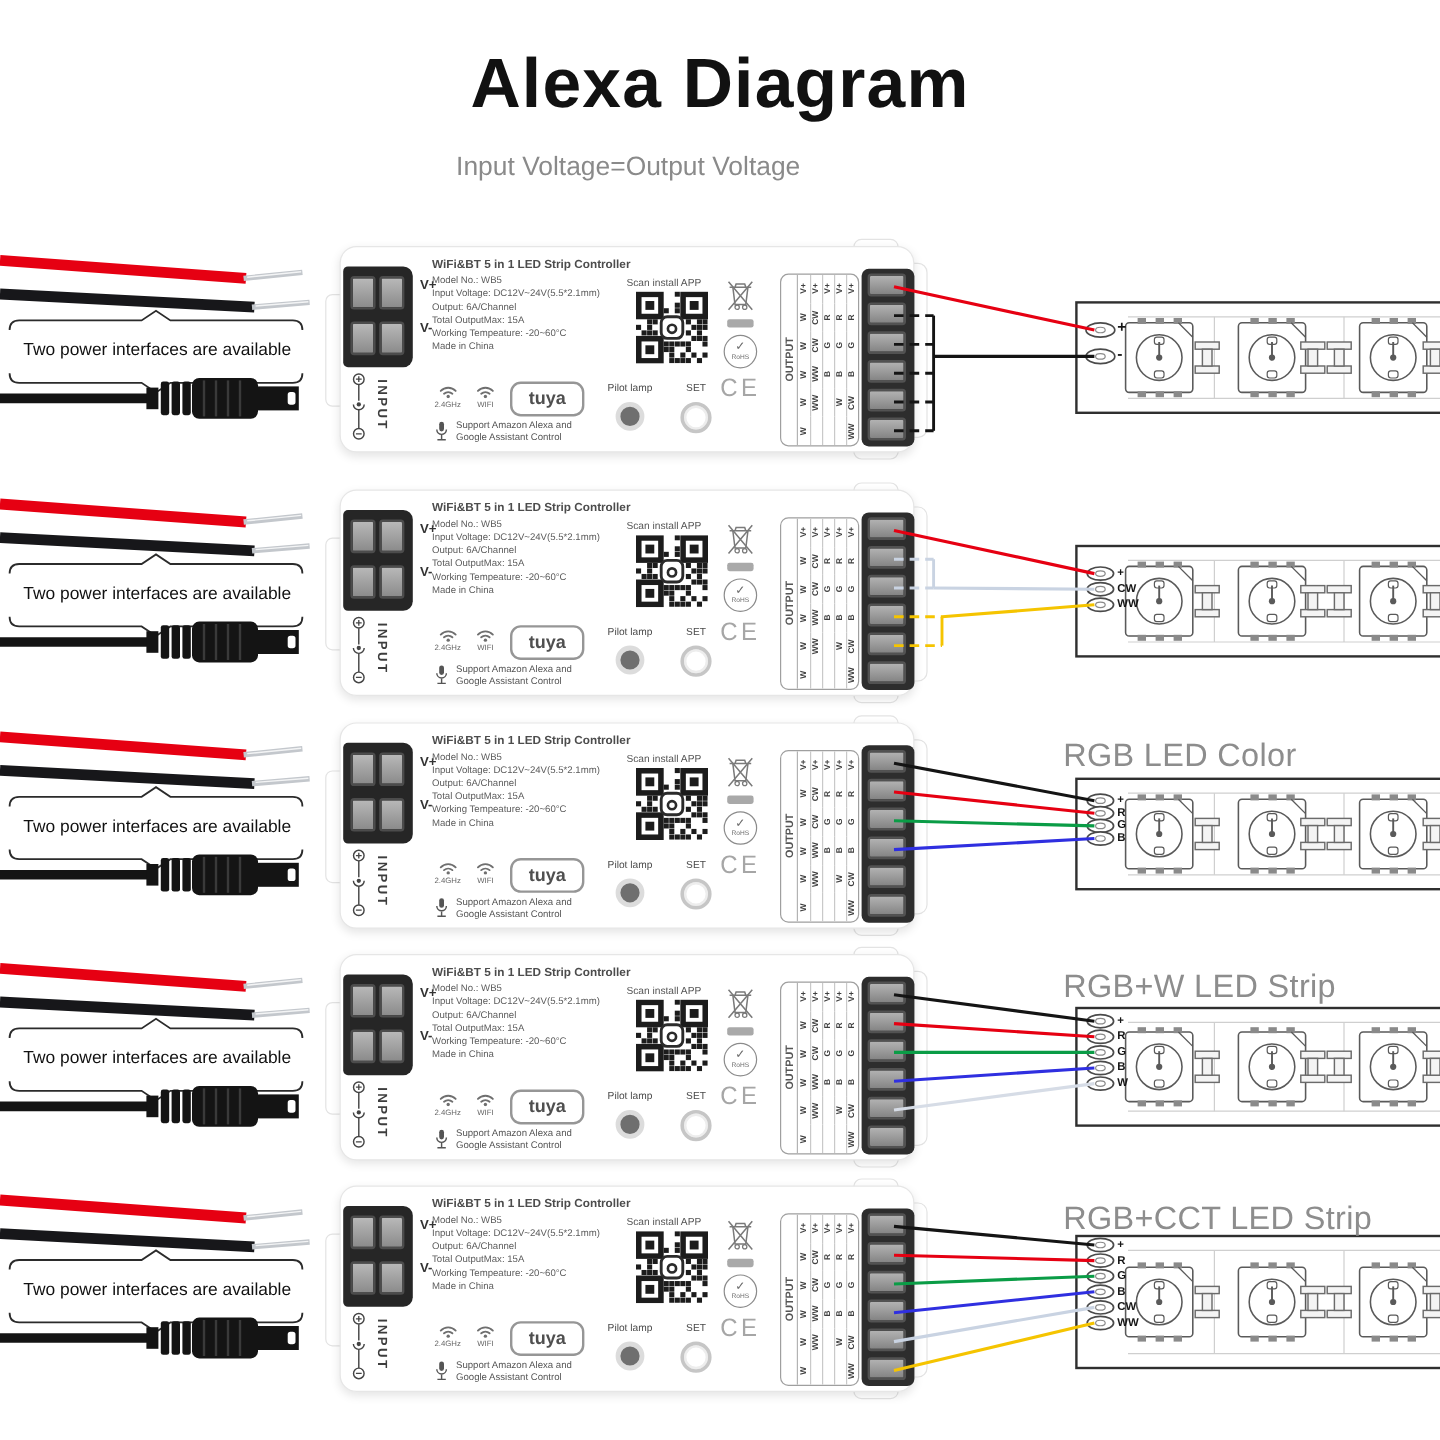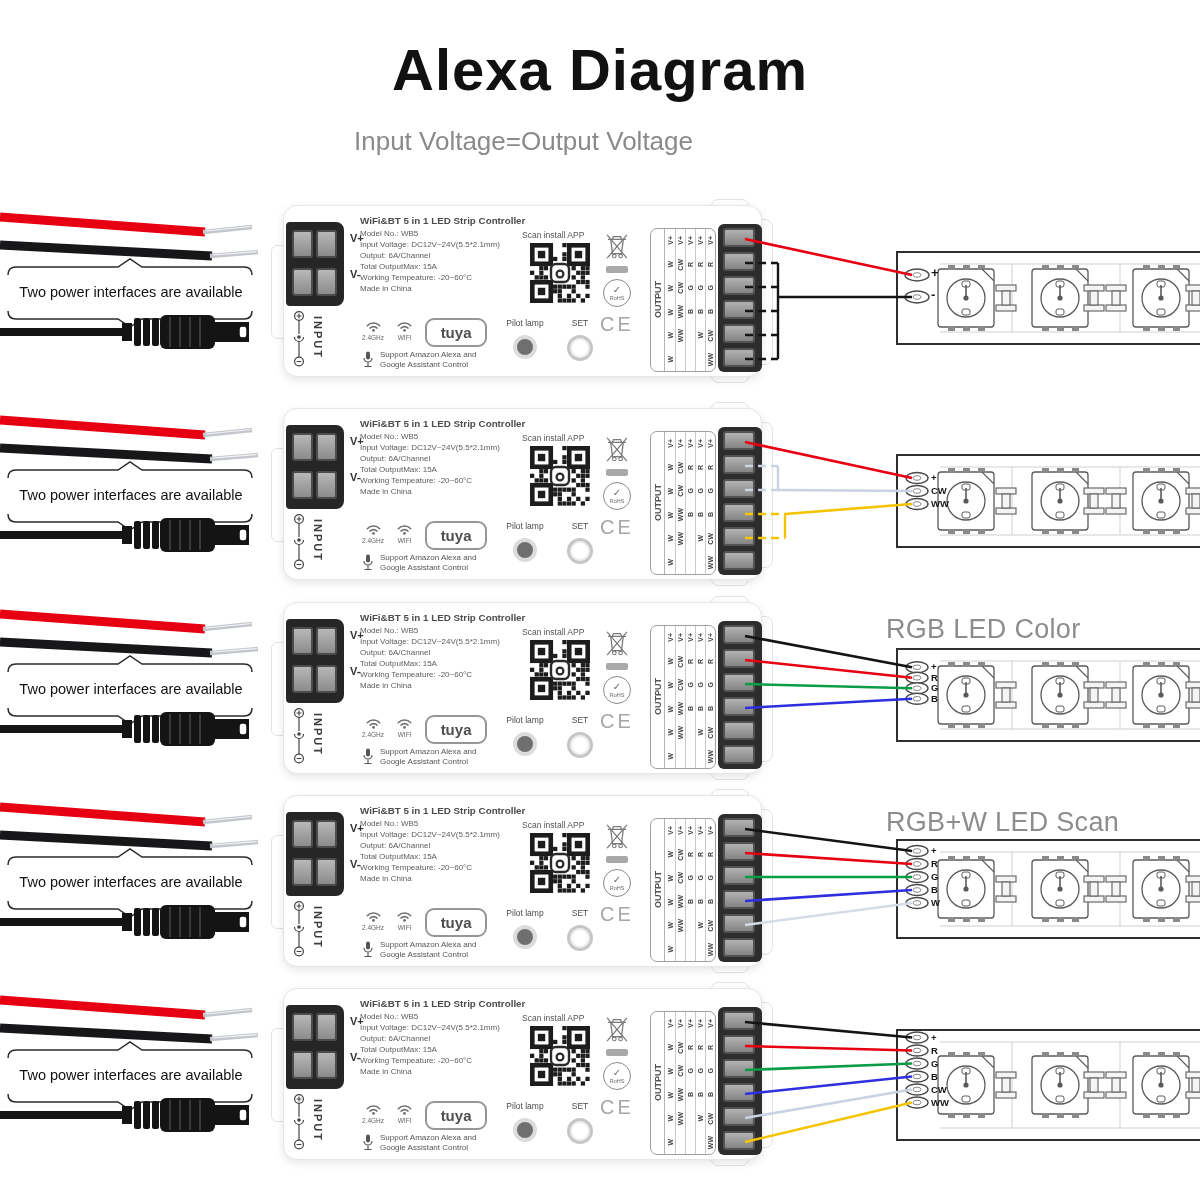--- a/index.html
+++ b/index.html
@@ -3,21 +3,21 @@
 <meta charset="utf-8">
 <style>
   html,body{margin:0;padding:0;background:#fff;}
   .page{position:relative;width:1200px;height:1200px;background:#fff;overflow:hidden;
         font-family:"Liberation Sans",sans-serif;}
   
   .hdr{position:absolute;left:0;top:0;width:1200px;text-align:center;}
   .hdr h1{margin:0;position:absolute;left:0;top:36px;width:1200px;
           font-size:58px;font-weight:700;color:#111;letter-spacing:1px;}
   .hdr .sub{position:absolute;left:0;top:126px;width:1047px;
-            font-size:26px;color:#8a8a8a;}
+            font-size:22px;color:#8a8a8a;}
   
   .row{position:absolute;left:0;width:1200px;height:196px;}
   .note-text{position:absolute;left:8px;top:74px;width:246px;height:26px;line-height:26px;
              text-align:center;font-size:14.5px;color:#111;z-index:4;}
   .strip-title{position:absolute;left:886px;top:12px;font-size:27px;color:#8d8d8d;
                letter-spacing:.3px;white-space:nowrap;z-index:4;}
   .strip-title .t-sub{font-size:18px;}
   
   .ctrl{position:absolute;left:283px;top:0;width:479px;height:172px;}
   .flange{position:absolute;background:#fff;border:1px solid #e3e3e3;z-index:0;}
@@ -842,21 +842,21 @@
         <div class="out-screw" style="top:52px"></div>
         <div class="out-screw" style="top:76px"></div>
         <div class="out-screw" style="top:100px"></div>
         <div class="out-screw" style="top:124px"></div>
       </div>
     </div>
   </div>
 </section>
   <section class="row" id="row3" style="top:795px">
     <div class="note-text">Two power interfaces are available</div>
-    <div class="strip-title"><span>RGB+W LED Scan</span><span class="t-sub"></span><span></span></div>
+    <div class="strip-title"><span>RGB+W LED Strip</span><span class="t-sub"></span><span></span></div>
 
   <div class="ctrl">
     <div class="flange flange-l"></div>
     <div class="flange flange-r"></div>
     <div class="tab tab-t"></div>
     <div class="tab tab-b"></div>
     <div class="ctrl-body">
       <div class="in-block">
         <div class="in-screw" style="left:6px;top:8px"></div>
         <div class="in-screw" style="left:30px;top:8px"></div>
@@ -1094,20 +1094,21 @@
         <div class="out-screw" style="top:52px"></div>
         <div class="out-screw" style="top:76px"></div>
         <div class="out-screw" style="top:100px"></div>
         <div class="out-screw" style="top:124px"></div>
       </div>
     </div>
   </div>
 </section>
   <section class="row" id="row4" style="top:988px">
     <div class="note-text">Two power interfaces are available</div>
+    <div class="strip-title"><span>RGB+CCT LED Strip</span><span class="t-sub"></span><span></span></div>
 
   <div class="ctrl">
     <div class="flange flange-l"></div>
     <div class="flange flange-r"></div>
     <div class="tab tab-t"></div>
     <div class="tab tab-b"></div>
     <div class="ctrl-body">
       <div class="in-block">
         <div class="in-screw" style="left:6px;top:8px"></div>
         <div class="in-screw" style="left:30px;top:8px"></div>

